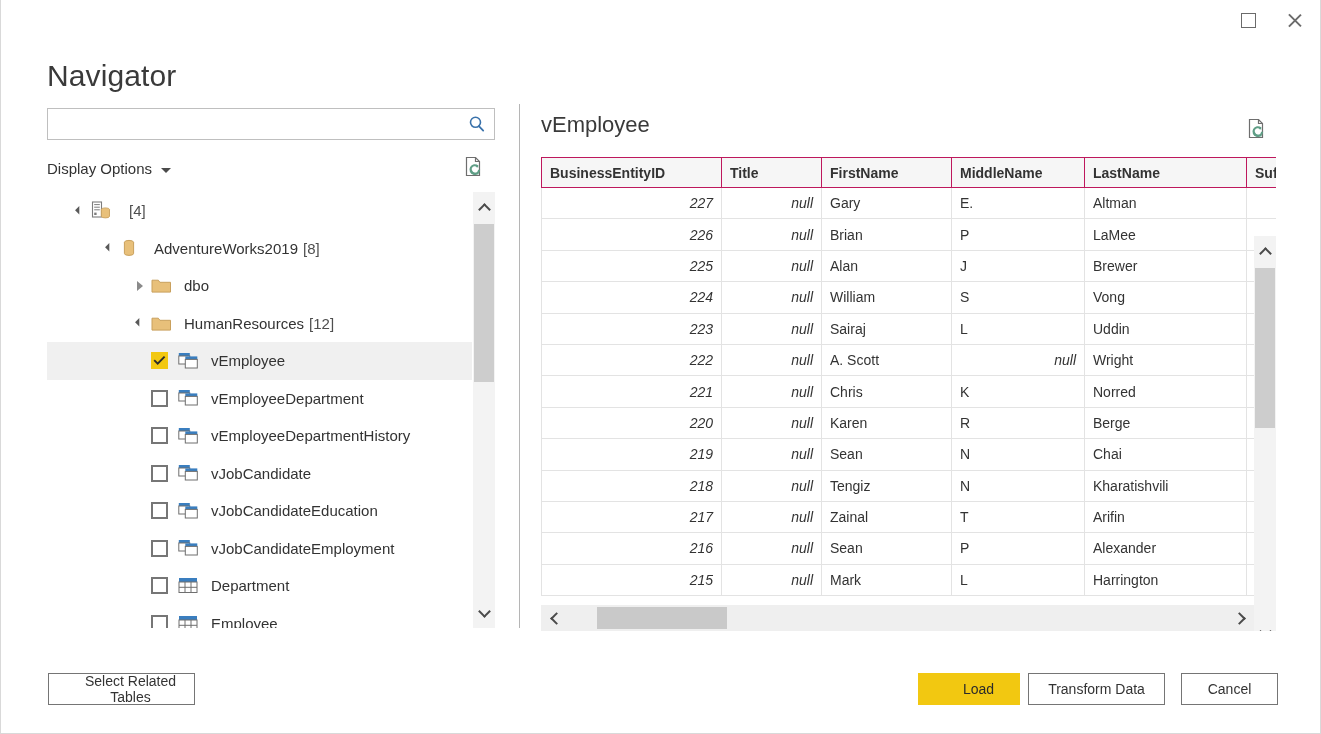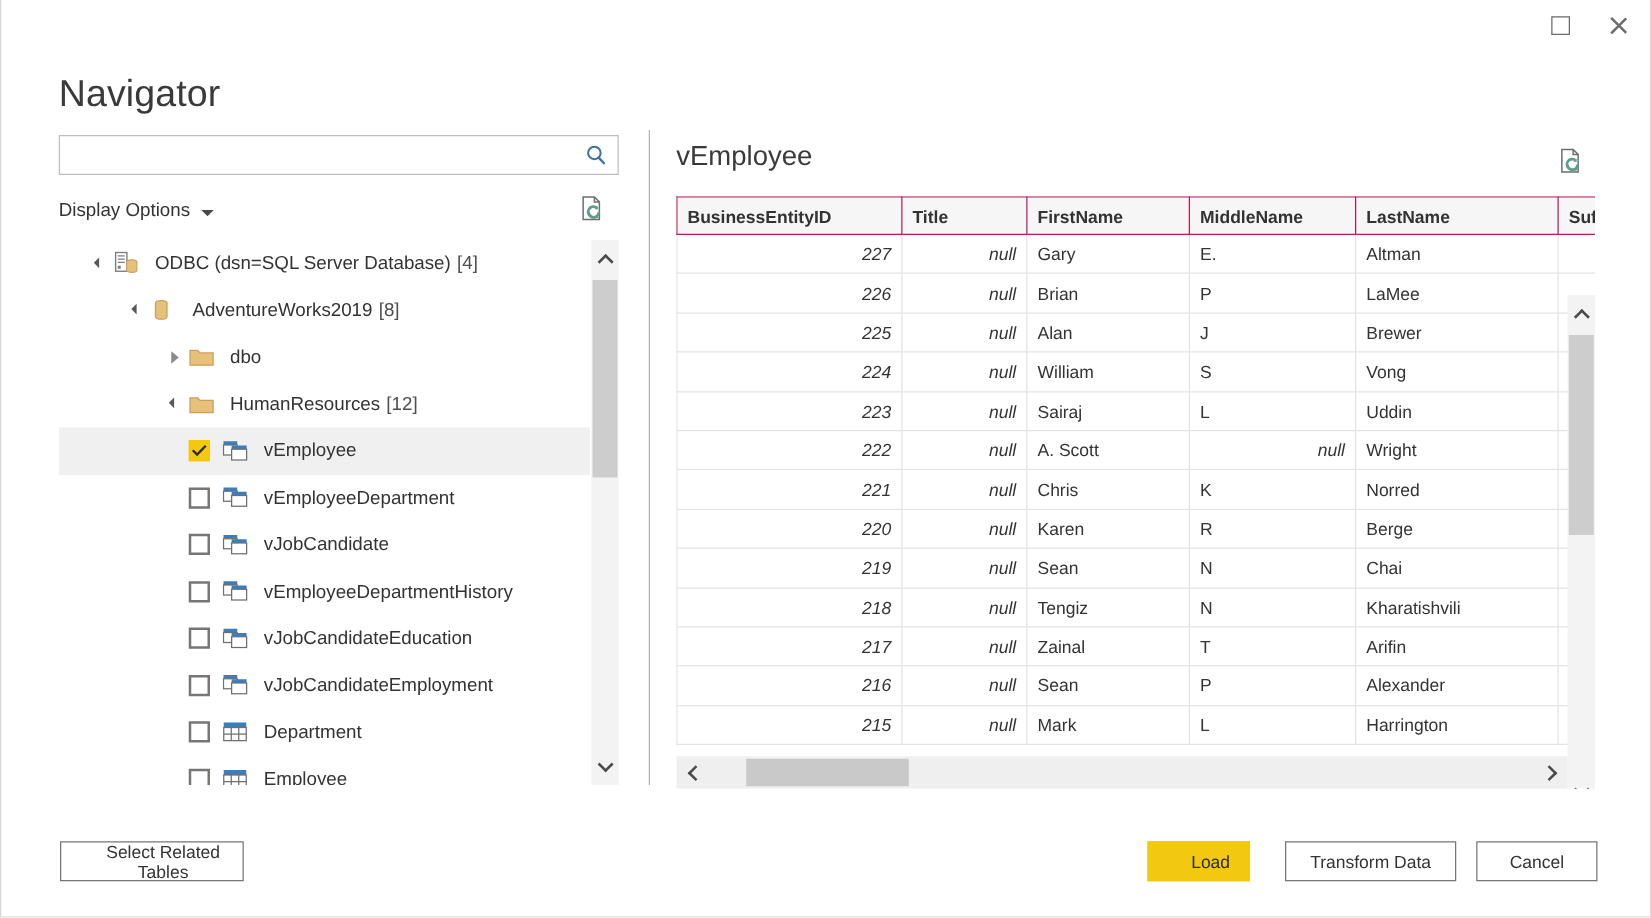--- a/index.html
+++ b/index.html
@@ -296,21 +296,21 @@
     font-family: "Liberation Sans", sans-serif;
     font-size: 14px; color: #333;
     cursor: pointer;
     padding: 0 14px;
     display: inline-flex; align-items: center; justify-content: center;
   }
   .btn-primary {
     background: #f2c811; border-color: #f2c811; color: #2b2b2b;
   }
   #btn-select-related { position: absolute; left: 47px; top: 673px; width: 147px; padding-left: 32px; }
-  #btn-load           { position: absolute; left: 917px; top: 673px; width: 82px; padding-left: 33px; }
+  #btn-load           { position: absolute; left: 917px; top: 673px; width: 102px; padding-left: 33px; }
   #btn-transform      { position: absolute; left: 1027px; top: 673px; width: 137px; }
   #btn-cancel         { position: absolute; left: 1180px; top: 673px; width: 97px; }
 </style>
 </head>
 <body>
 
 <div class="window">
 
   <div class="titlebar">
     <div class="win-btns">
@@ -367,21 +367,20 @@
             <svg width="20" height="19" viewBox="0 0 20 19">
               <rect x="1.5" y="1" width="9" height="15" fill="#ffffff" stroke="#7d7d7d" stroke-width="1.1"></rect>
               <line x1="3.2" y1="3.6" x2="8.8" y2="3.6" stroke="#7d7d7d" stroke-width="1"></line>
               <line x1="3.2" y1="6.2" x2="8.8" y2="6.2" stroke="#7d7d7d" stroke-width="1"></line>
               <line x1="3.2" y1="8.8" x2="8.8" y2="8.8" stroke="#7d7d7d" stroke-width="1"></line>
               <rect x="3.2" y="11.6" width="2.4" height="2.4" fill="#7d7d7d"></rect>
               <ellipse cx="14.4" cy="8.6" rx="4.1" ry="1.7" fill="#e8c07a" stroke="#c9a05d" stroke-width="0.9"></ellipse>
               <path d="M10.3 8.6 v6.6 a4.1 1.7 0 0 0 8.2 0 v-6.6" fill="#e8c07a" stroke="#c9a05d" stroke-width="0.9"></path>
             </svg>
           </span>
-          <span class="tlabel">ODBC (dsn=SQL Server Database)</span>
           <span class="tlabel tcount" style="margin-left:5px">[4]</span>
         </div>
 
         <div class="tree-row lvl1">
           <span class="expander">
               <span class="tri-open"></span>
             </span>
           <span class="icon-slot">
             <svg width="16" height="19" viewBox="0 0 16 19">
               <ellipse cx="8" cy="3.4" rx="4.6" ry="2" fill="#e8c07a" stroke="#c9a05d" stroke-width="1"></ellipse>
@@ -450,34 +449,34 @@
         <div class="tree-row lvl3">
           <span class="chk"></span>
           <span class="icon-slot">
             <svg width="21" height="18" viewBox="0 0 21 18">
               <rect x="0.8" y="1" width="11" height="3" fill="#3a7ebf"></rect>
               <rect x="0.8" y="4" width="11" height="8" fill="#ffffff" stroke="#6f6f6f" stroke-width="1"></rect>
               <rect x="7.3" y="4.4" width="12" height="3" fill="#3a7ebf"></rect>
               <rect x="7.3" y="7.4" width="12" height="8.6" fill="#ffffff" stroke="#6f6f6f" stroke-width="1"></rect>
             </svg>
           </span>
-          <span class="tlabel">vJobCandidate</span>
+          <span class="tlabel">vEmployeeDepartmentHistory</span>
         </div>
 
         <div class="tree-row lvl3">
           <span class="chk"></span>
           <span class="icon-slot">
             <svg width="21" height="18" viewBox="0 0 21 18">
               <rect x="0.8" y="1" width="11" height="3" fill="#3a7ebf"></rect>
               <rect x="0.8" y="4" width="11" height="8" fill="#ffffff" stroke="#6f6f6f" stroke-width="1"></rect>
               <rect x="7.3" y="4.4" width="12" height="3" fill="#3a7ebf"></rect>
               <rect x="7.3" y="7.4" width="12" height="8.6" fill="#ffffff" stroke="#6f6f6f" stroke-width="1"></rect>
             </svg>
           </span>
-          <span class="tlabel">vEmployeeDepartmentHistory</span>
+          <span class="tlabel">vJobCandidate</span>
         </div>
 
         <div class="tree-row lvl3">
           <span class="chk"></span>
           <span class="icon-slot">
             <svg width="21" height="18" viewBox="0 0 21 18">
               <rect x="0.8" y="1" width="11" height="3" fill="#3a7ebf"></rect>
               <rect x="0.8" y="4" width="11" height="8" fill="#ffffff" stroke="#6f6f6f" stroke-width="1"></rect>
               <rect x="7.3" y="4.4" width="12" height="3" fill="#3a7ebf"></rect>
               <rect x="7.3" y="7.4" width="12" height="8.6" fill="#ffffff" stroke="#6f6f6f" stroke-width="1"></rect>

